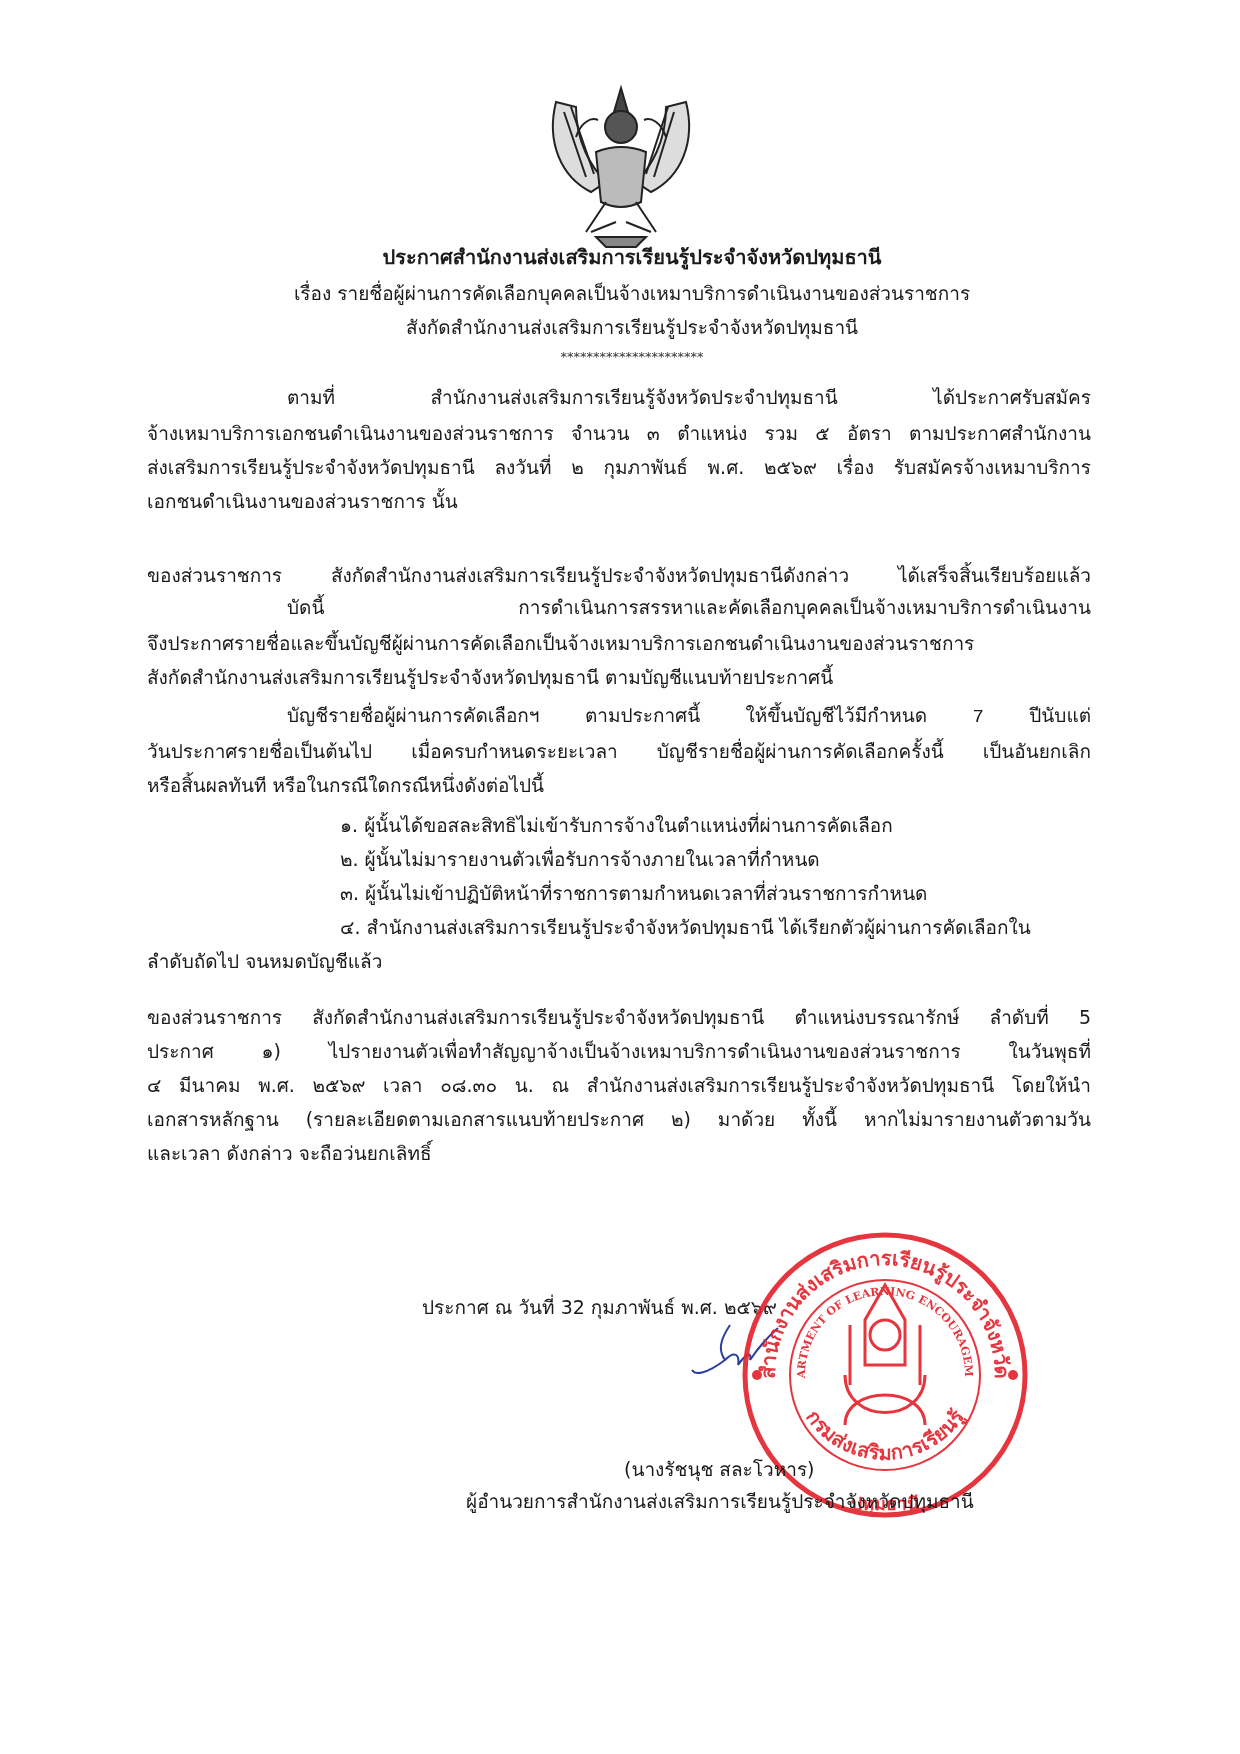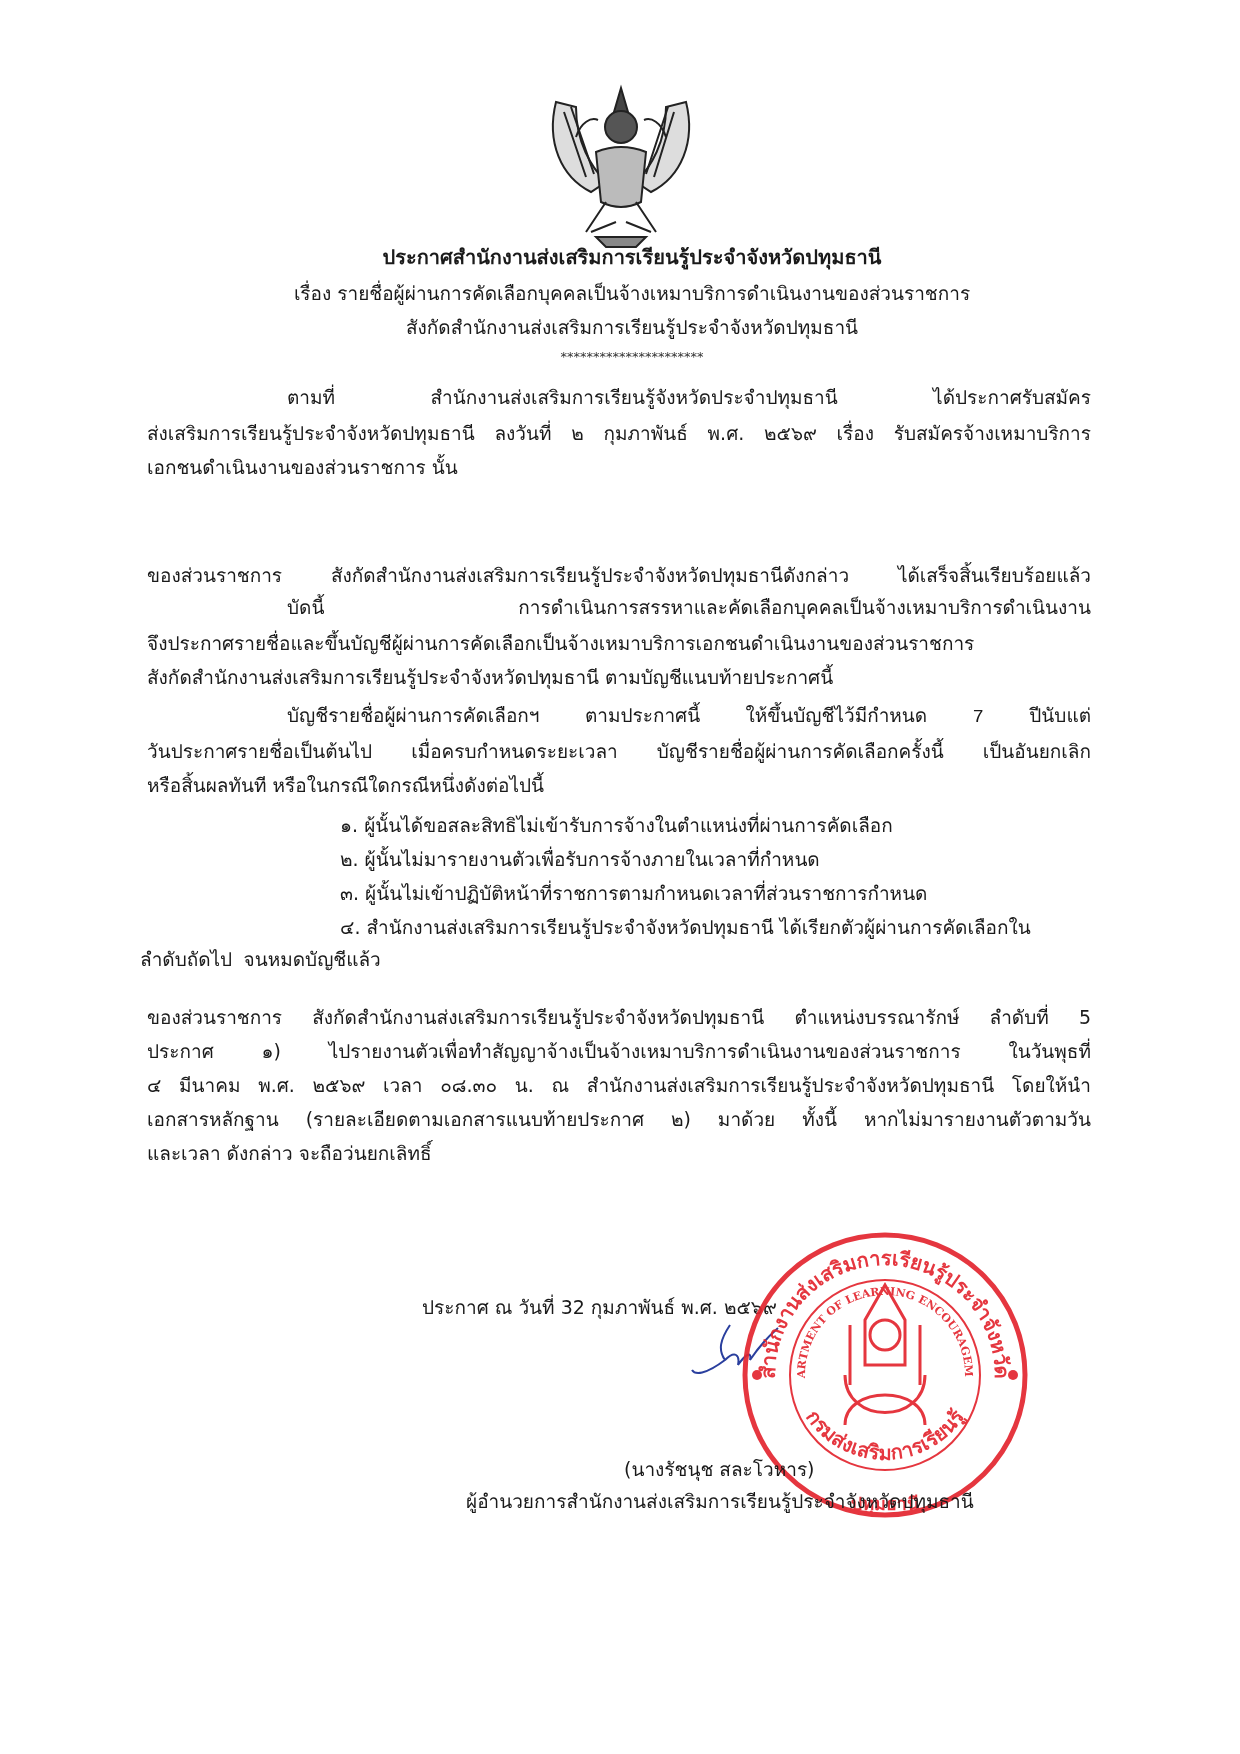--- a/index.html
+++ b/index.html
@@ -48,20 +48,21 @@
   </g>
 </svg>
 
 <div class="heading title">ประกาศสำนักงานส่งเสริมการเรียนรู้ประจำจังหวัดปทุมธานี</div>
 <div class="heading subject">เรื่อง  รายชื่อผู้ผ่านการคัดเลือกบุคคลเป็นจ้างเหมาบริการดำเนินงานของส่วนราชการ</div>
 <div class="heading subject2">สังกัดสำนักงานส่งเสริมการเรียนรู้ประจำจังหวัดปทุมธานี</div>
 <div class="heading stars">**********************</div>
 
 <div class="para" style="top:382px;">
   <span class="line indent">ตามที่ สำนักงานส่งเสริมการเรียนรู้จังหวัดประจำปทุมธานี ได้ประกาศรับสมัคร</span>
+  <span class="line">จ้างเหมาบริการเอกชนดำเนินงานของส่วนราชการ จำนวน ๓ ตำแหน่ง รวม ๕ อัตรา ตามประกาศสำนักงาน</span>
   <span class="line">ส่งเสริมการเรียนรู้ประจำจังหวัดปทุมธานี ลงวันที่ ๒ กุมภาพันธ์ พ.ศ. ๒๕๖๙ เรื่อง รับสมัครจ้างเหมาบริการ</span>
   <span class="line last">เอกชนดำเนินงานของส่วนราชการ นั้น</span>
 </div>
 
 <div class="para" style="top:558px;">
   <span class="line">ของส่วนราชการ สังกัดสำนักงานส่งเสริมการเรียนรู้ประจำจังหวัดปทุมธานีดังกล่าว ได้เสร็จสิ้นเรียบร้อยแล้ว</span>
   <span class="line indent">บัดนี้ การดำเนินการสรรหาและคัดเลือกบุคคลเป็นจ้างเหมาบริการดำเนินงาน</span>
   <span class="line">จึงประกาศรายชื่อและขึ้นบัญชีผู้ผ่านการคัดเลือกเป็นจ้างเหมาบริการเอกชนดำเนินงานของส่วนราชการ</span>
   <span class="line last">สังกัดสำนักงานส่งเสริมการเรียนรู้ประจำจังหวัดปทุมธานี ตามบัญชีแนบท้ายประกาศนี้</span>
 </div>
@@ -69,21 +70,21 @@
 <div class="para" style="top:700px;">
   <span class="line indent">บัญชีรายชื่อผู้ผ่านการคัดเลือกฯ ตามประกาศนี้ ให้ขึ้นบัญชีไว้มีกำหนด 7 ปีนับแต่</span>
   <span class="line">วันประกาศรายชื่อเป็นต้นไป เมื่อครบกำหนดระยะเวลา บัญชีรายชื่อผู้ผ่านการคัดเลือกครั้งนี้ เป็นอันยกเลิก</span>
   <span class="line last">หรือสิ้นผลทันที หรือในกรณีใดกรณีหนึ่งดังต่อไปนี้</span>
 </div>
 
 <div class="list-item" style="top:808px;">๑. ผู้นั้นได้ขอสละสิทธิไม่เข้ารับการจ้างในตำแหน่งที่ผ่านการคัดเลือก</div>
 <div class="list-item" style="top:842px;">๒. ผู้นั้นไม่มารายงานตัวเพื่อรับการจ้างภายในเวลาที่กำหนด</div>
 <div class="list-item" style="top:876px;">๓. ผู้นั้นไม่เข้าปฏิบัติหน้าที่ราชการตามกำหนดเวลาที่ส่วนราชการกำหนด</div>
 <div class="list-item" style="top:910px;">๔. สำนักงานส่งเสริมการเรียนรู้ประจำจังหวัดปทุมธานี ได้เรียกตัวผู้ผ่านการคัดเลือกใน</div>
-<div class="line" style="left:140px; top:944px;font-family:Liberation Mono, monospace;">ลำดับถัดไป จนหมดบัญชีแล้ว</div>
+<div class="line" style="left:147px; top:944px;">ลำดับถัดไป จนหมดบัญชีแล้ว</div>
 
 <div class="para" style="top:1000px;">
   <span class="line">ของส่วนราชการ สังกัดสำนักงานส่งเสริมการเรียนรู้ประจำจังหวัดปทุมธานี ตำแหน่งบรรณารักษ์ ลำดับที่ 5</span>
   <span class="line">ประกาศ ๑) ไปรายงานตัวเพื่อทำสัญญาจ้างเป็นจ้างเหมาบริการดำเนินงานของส่วนราชการ ในวันพุธที่</span>
   <span class="line">๔ มีนาคม พ.ศ. ๒๕๖๙ เวลา ๐๘.๓๐ น. ณ สำนักงานส่งเสริมการเรียนรู้ประจำจังหวัดปทุมธานี โดยให้นำ</span>
   <span class="line">เอกสารหลักฐาน (รายละเอียดตามเอกสารแนบท้ายประกาศ ๒) มาด้วย ทั้งนี้ หากไม่มารายงานตัวตามวัน</span>
   <span class="line last">และเวลา ดังกล่าว จะถือว่นยกเลิทธิ์</span>
 </div>
 
 <div class="sign-date">ประกาศ  ณ  วันที่  32  กุมภาพันธ์  พ.ศ. ๒๕๖๙</div>

